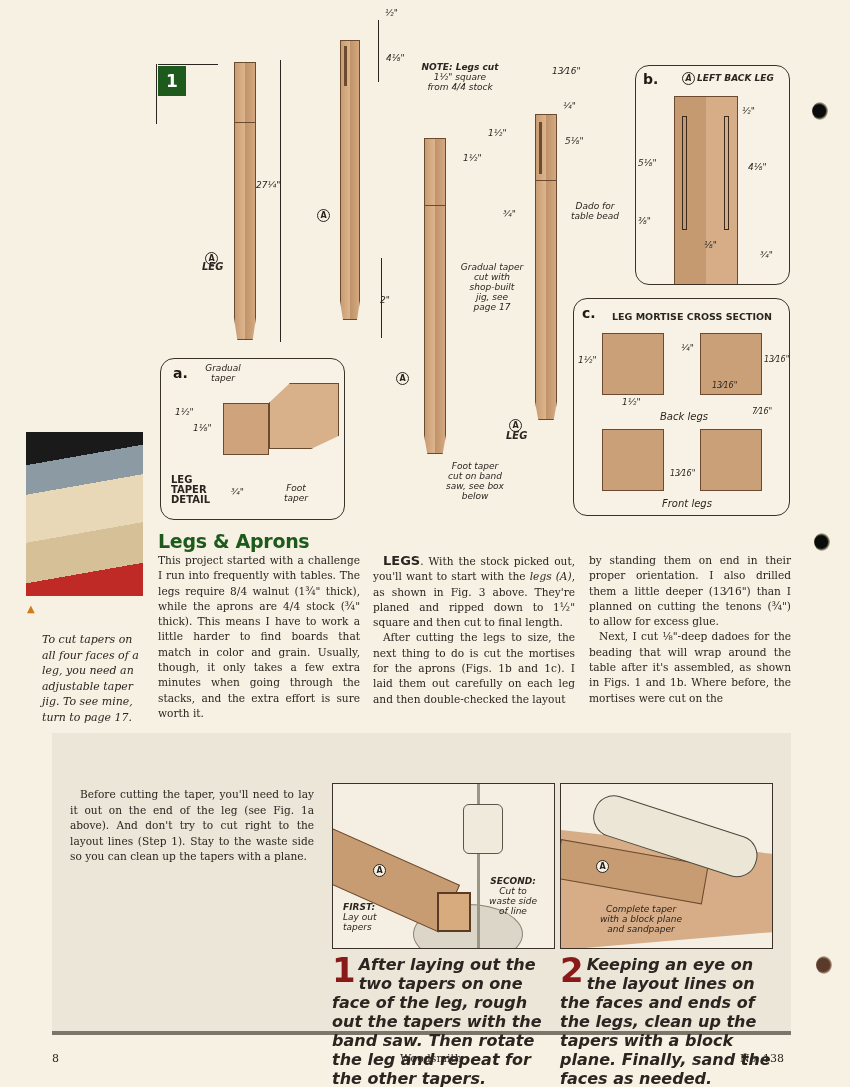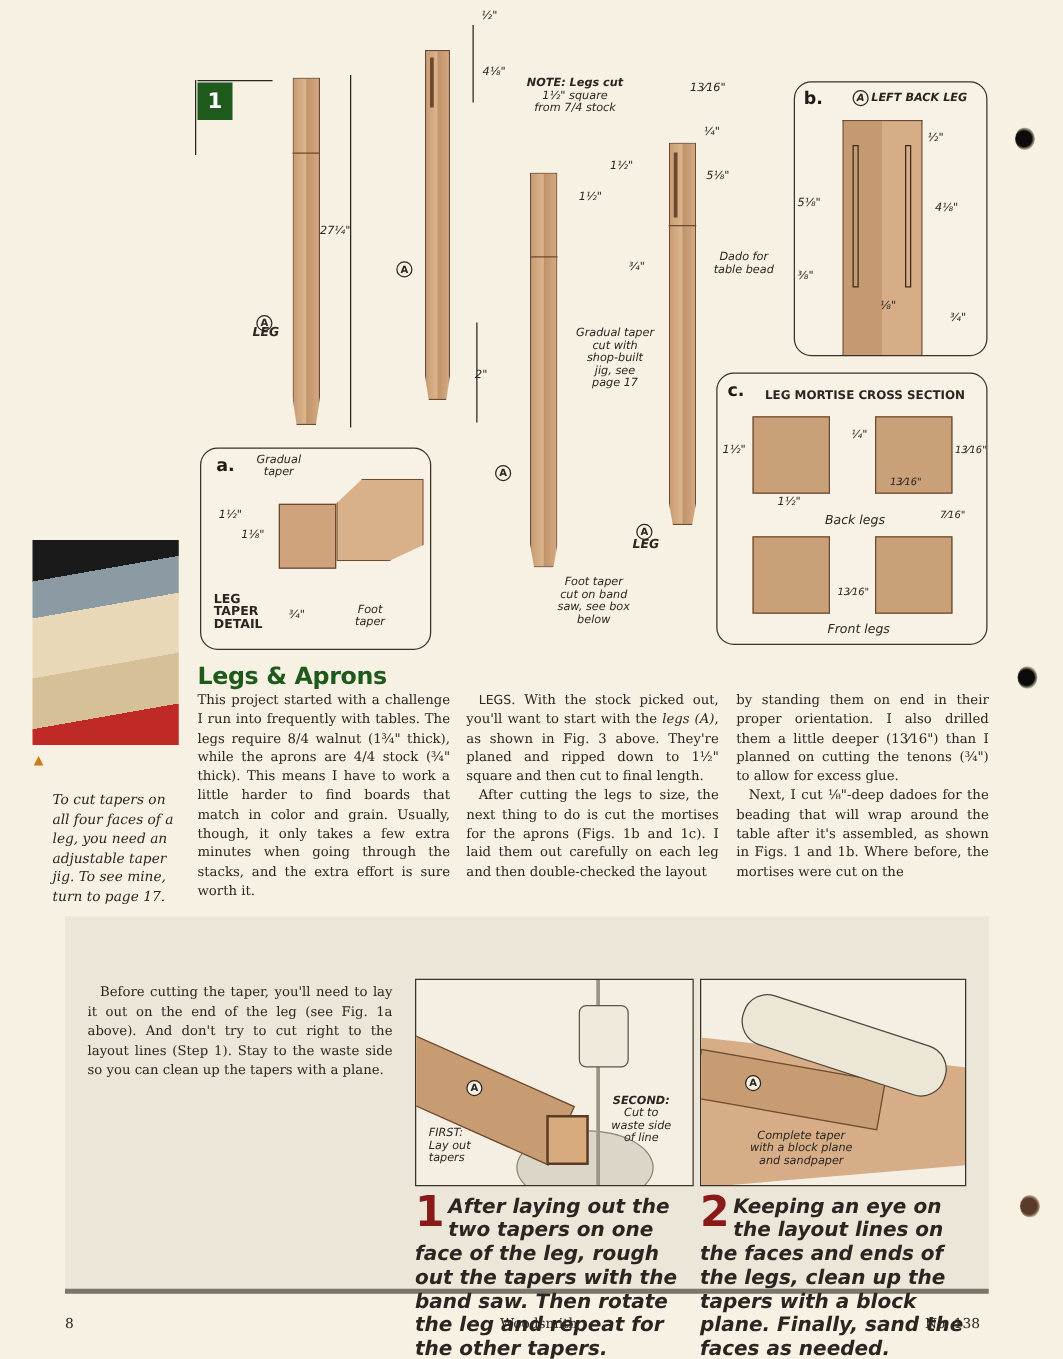--- a/index.html
+++ b/index.html
@@ -60,21 +60,21 @@
   <div class="abs dim" style="left:385px;top:8px;">½"</div>
   <div class="abs dim" style="left:386px;top:53px;">4⅛"</div>
   <div class="vline" style="left:378px;top:20px;height:62px;"></div>
   <div class="abs dim" style="left:380px;top:295px;">2"</div>
   <div class="vline" style="left:381px;top:258px;height:80px;"></div>
   <div class="abs" style="left:317px;top:203px;"><span class="circleA">A</span></div>
 
   <div class="abs lbl" style="left:420px;top:62px;width:80px;">
     <div style="font-weight:bold;display:inline;">NOTE: Legs cut</div>
     <div>1½" square</div>
-    <div>from 7/4 stock</div>
+    <div>from 4/4 stock</div>
   </div>
 
   <div class="abs wood" style="left:424px;top:138px;width:22px;height:316px;clip-path:polygon(0 0,100% 0,100% 94%,85% 100%,15% 100%,0 94%);"></div>
   <div class="hline" style="left:424px;top:205px;width:22px;background:#6b4a30;"></div>
   <div class="abs dim" style="left:488px;top:128px;">1½"</div>
   <div class="abs dim" style="left:463px;top:153px;">1½"</div>
   <div class="abs dim" style="left:503px;top:209px;">¾"</div>
   <div class="abs" style="left:396px;top:366px;"><span class="circleA">A</span></div>
 
   <div class="abs wood" style="left:535px;top:114px;width:22px;height:306px;clip-path:polygon(0 0,100% 0,100% 94%,85% 100%,15% 100%,0 94%);"></div>
@@ -170,21 +170,21 @@
   <div>adjustable taper</div>
   <div>jig. To see mine,</div>
   <div>turn to page 17.</div>
 </div>
 
 <div class="abs heading-green" style="left:158px;top:530px;">Legs &amp; Aprons</div>
 <div class="abs body-text" style="left:158px;top:553px;width:202px;">
   <p>This project started with a challenge I run into frequently with tables. The legs require 8/4 walnut (1¾" thick), while the aprons are 4/4 stock (¾" thick). This means I have to work a little harder to find boards that match in color and grain. Usually, though, it only takes a few extra minutes when going through the stacks, and the extra effort is sure worth it.</p>
 </div>
 <div class="abs body-text" style="left:373px;top:553px;width:202px;">
-  <p class="ind"><span class="sans" style="font-weight:normal;font-size:10px;">LEGS</span><span>. With the stock picked out, you'll want to start with the </span><span class="it">legs (A)</span><span>, as shown in Fig. 3 above. They're planed and ripped down to 1½" square and then cut to final length.</span></p>
+  <p class="ind"><span class="sans" style="font-weight:bold;font-size:13px;">LEGS</span><span>. With the stock picked out, you'll want to start with the </span><span class="it">legs (A)</span><span>, as shown in Fig. 3 above. They're planed and ripped down to 1½" square and then cut to final length.</span></p>
   <p class="ind">After cutting the legs to size, the next thing to do is cut the mortises for the aprons (Figs. 1b and 1c). I laid them out carefully on each leg and then double-checked the layout</p>
 </div>
 <div class="abs body-text" style="left:589px;top:553px;width:202px;">
   <p>by standing them on end in their proper orientation. I also drilled them a little deeper (13⁄16") than I planned on cutting the tenons (¾") to allow for excess glue.</p>
   <p class="ind">Next, I cut ⅛"-deep dadoes for the beading that will wrap around the table after it's assembled, as shown in Figs. 1 and 1b. Where before, the mortises were cut on the</p>
 </div>
 
 <div class="abs box-bg" style="left:52px;top:733px;width:739px;height:302px;border-bottom:4px solid #7a766c;">
 
   <div class="abs body-text" style="left:18px;top:54px;width:244px;font-size:10.6px;line-height:15.6px;">
@@ -192,21 +192,21 @@
   </div>
 
   <div class="photo-frame" style="left:280px;top:50px;width:223px;height:166px;">
     <div class="abs" style="left:80px;top:120px;width:110px;height:60px;border-radius:50%;background:#dcd6c8;border:1px solid #8a8474;"></div>
     <div class="abs" style="left:-10px;top:40px;width:150px;height:52px;background:#c89c72;border:1px solid #6b4a30;transform:rotate(24deg);transform-origin:left top;"></div>
     <div class="abs" style="left:104px;top:108px;width:34px;height:40px;background:#d8ab7e;border:2px solid #5a3c26;"></div>
     <div class="abs" style="left:144px;top:0;width:3px;height:166px;background:#9a9686;"></div>
     <div class="abs" style="left:130px;top:20px;width:40px;height:50px;background:#efeadc;border:1px solid #5a564a;border-radius:6px;"></div>
     <div class="abs" style="left:40px;top:74px;"><span class="circleA">A</span></div>
     <div class="abs lbl" style="left:10px;top:118px;text-align:left;">
-      <div style="font-weight:normal;">FIRST:</div>
+      <div style="font-weight:bold;">FIRST:</div>
       <div>Lay out</div>
       <div>tapers</div>
     </div>
     <div class="abs lbl" style="left:150px;top:92px;width:60px;">
       <div style="font-weight:bold;">SECOND:</div>
       <div>Cut to</div>
       <div>waste side</div>
       <div>of line</div>
     </div>
   </div>

